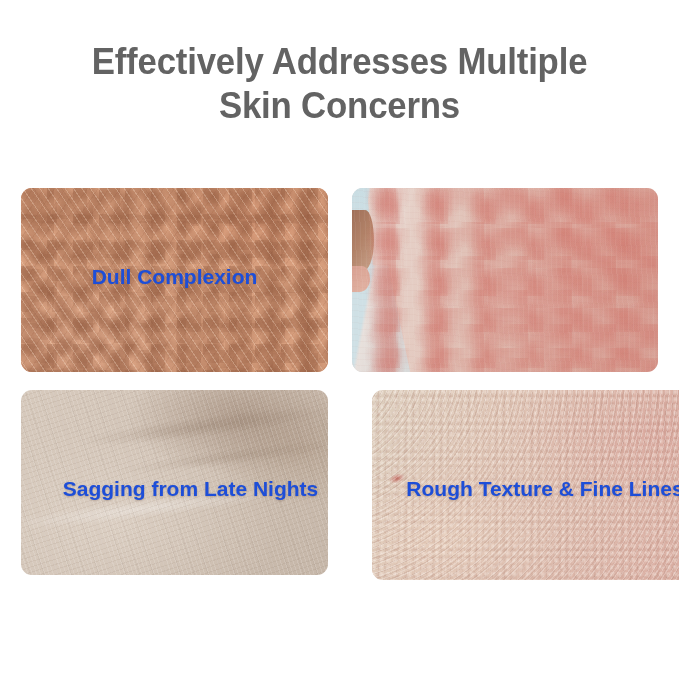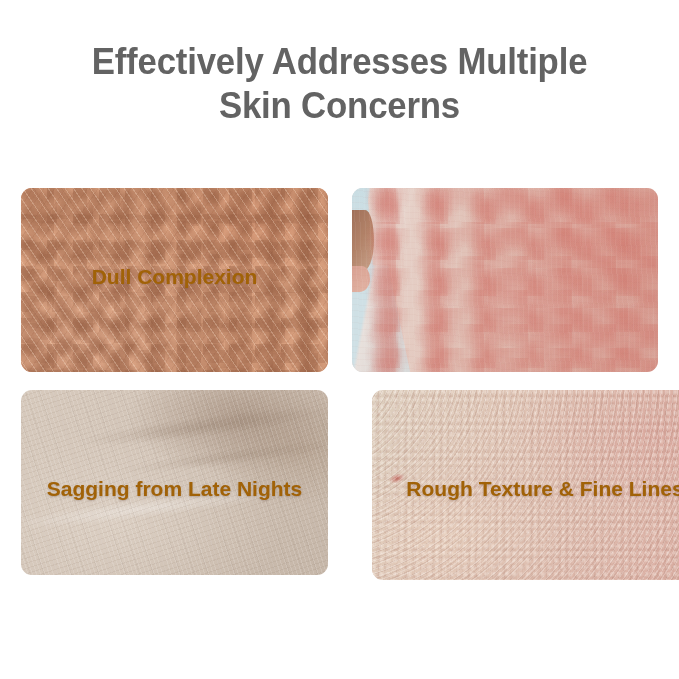--- a/index.html
+++ b/index.html
@@ -68,38 +68,38 @@
     inset: -20%;
     opacity: 0.55;
     mix-blend-mode: multiply;
   }
 
   .card .label {
     position: absolute;
     left: 0;
     width: 100%;
     text-align: center;
-    color: #a16207;
+    color: #1d4ed8;
     font-family: "Liberation Sans", sans-serif;
     font-weight: bold;
     font-size: 21px;
     line-height: 26px;
     white-space: nowrap;
     text-shadow: 0 1px 2px rgba(90, 60, 50, 0.28);
   }
 
   
   #card-dull        { left: 0px;   top: 0px;   width: 307px; height: 184px; }
   #card-sensitive   { left: 331px; top: 0px;   width: 306px; height: 184px; }
   #card-sagging     { left: 0px;   top: 202px; width: 307px; height: 185px; }
   #card-rough       { left: 331px; top: 202px; width: 346px; height: 190px; margin-left: 20px; }
 
   #card-dull .label      { top: 76px; }
   #card-sensitive .label { top: 78px; }
-  #card-sagging .label   { top: 86px; }
+  #card-sagging .label   { top: 86px; margin-left: 16px; }
   #card-rough .label     { top: 86px; }
 
   
   #card-dull .skin {
     background:
       radial-gradient(ellipse 60% 50% at 78% 20%, rgba(206,142,109,0.55) 0%, rgba(206,142,109,0) 70%),
       radial-gradient(ellipse 70% 60% at 20% 85%, rgba(228,178,150,0.5) 0%, rgba(228,178,150,0) 72%),
       radial-gradient(ellipse 90% 80% at 45% 45%, #dfa887 0%, #d39a79 100%),
       #d89f80;
   }

